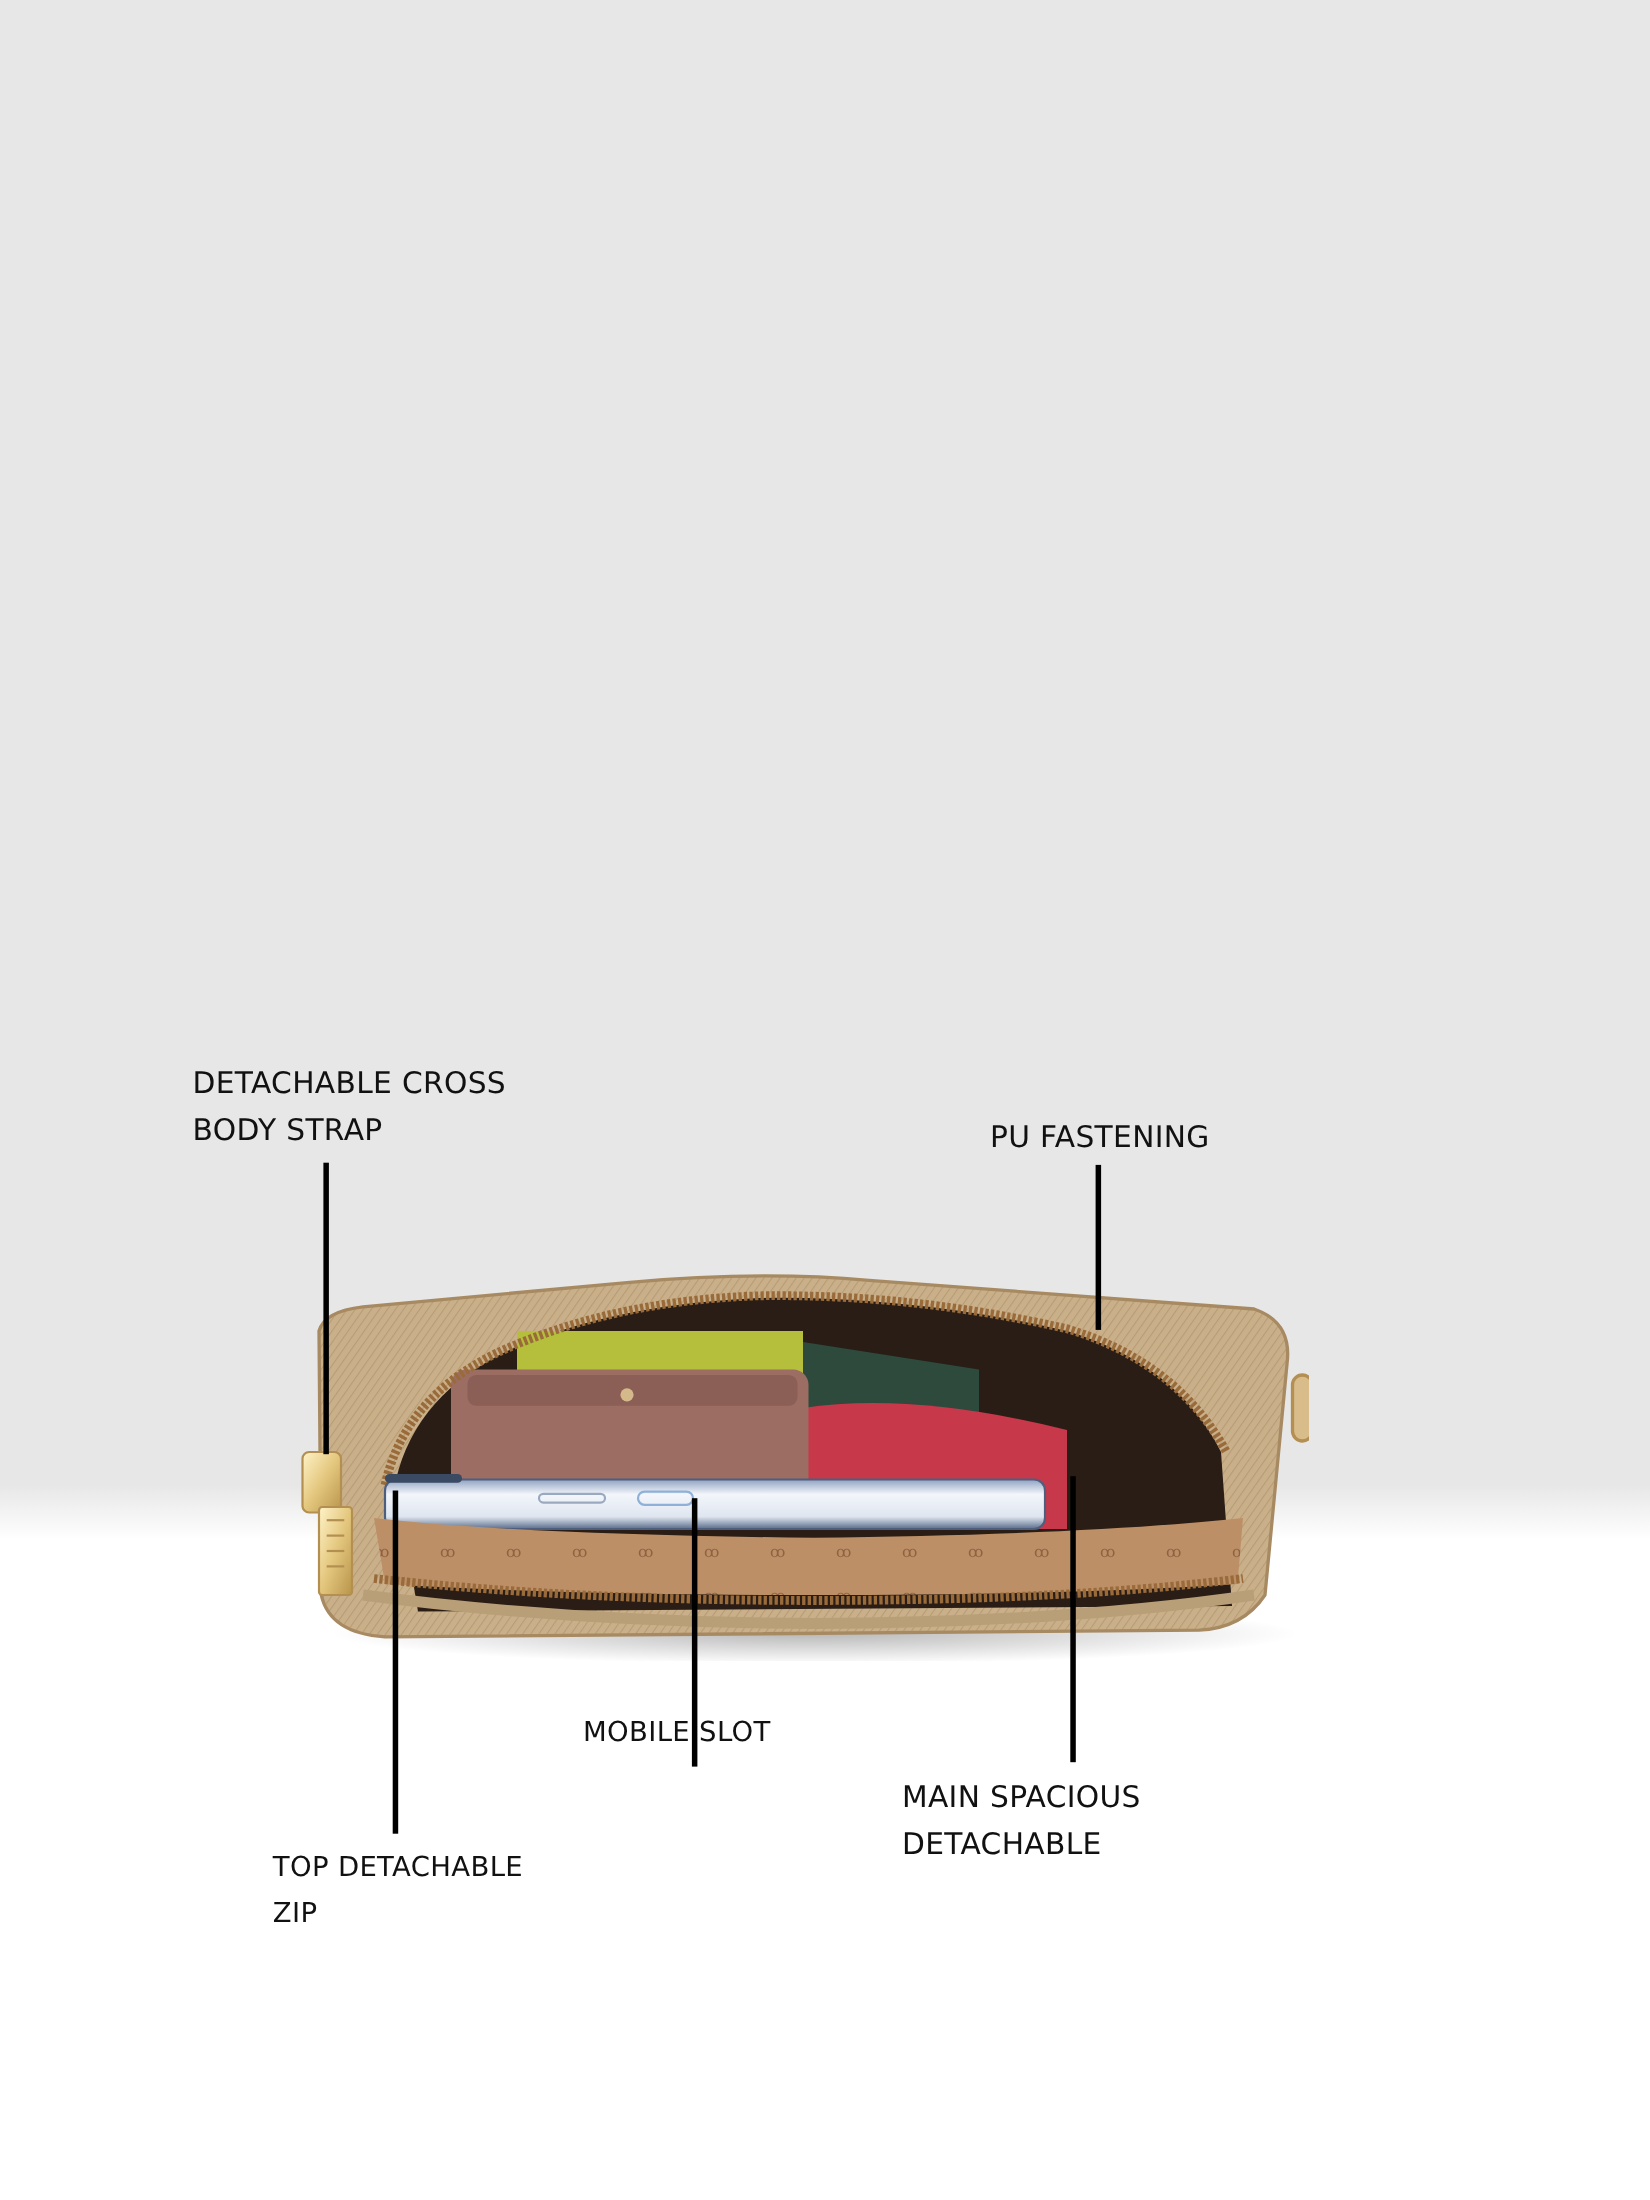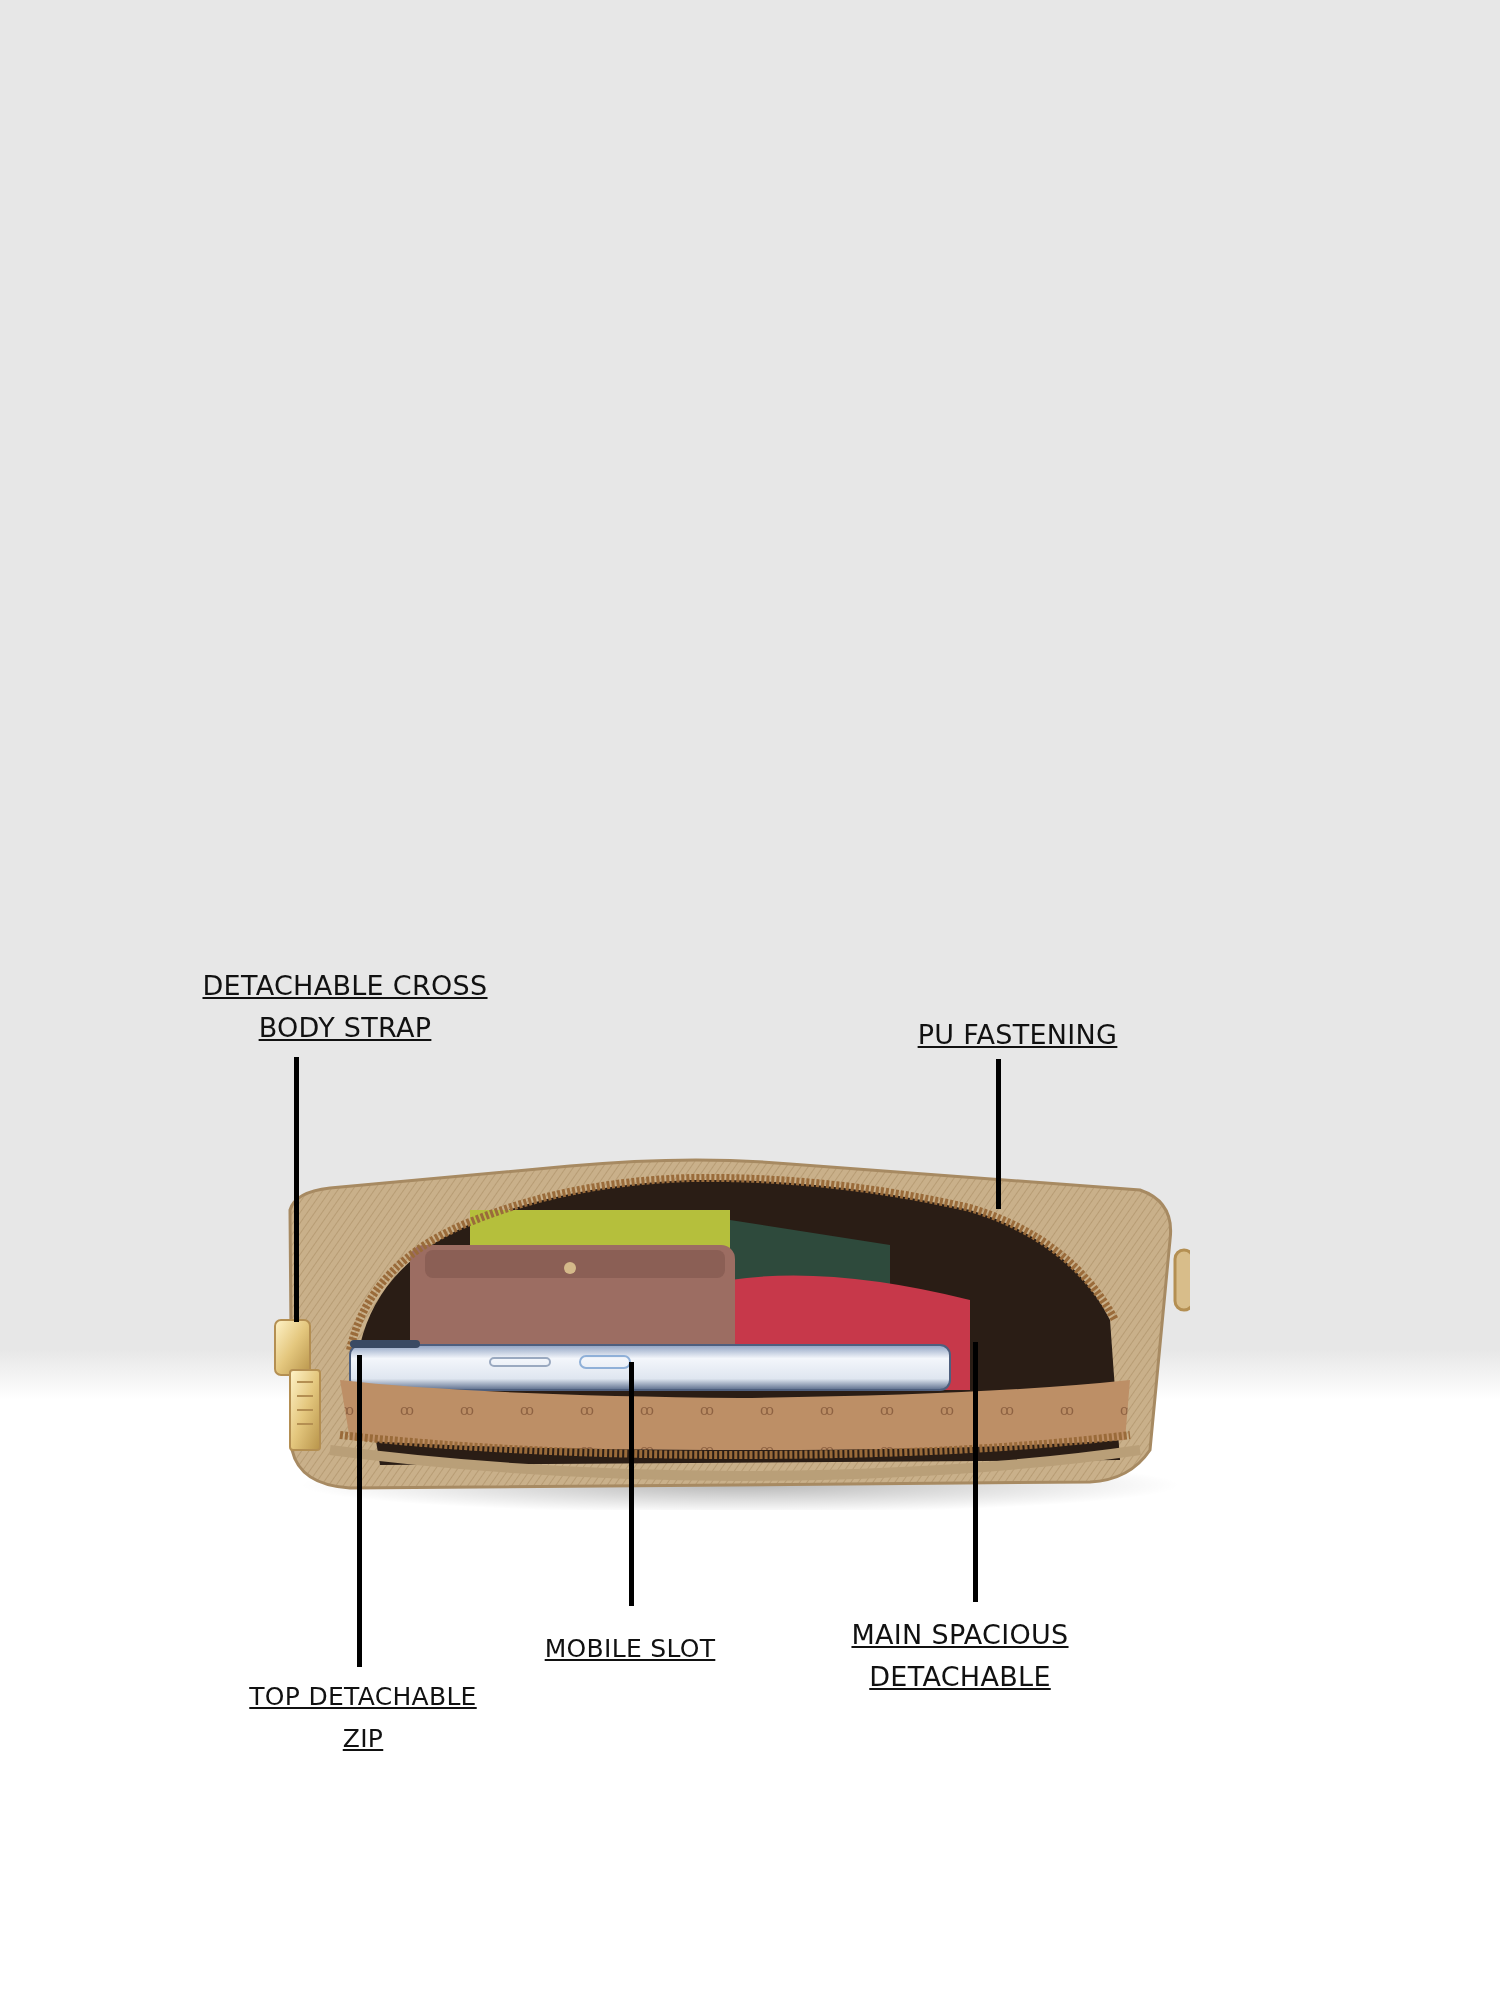--- a/index.html
+++ b/index.html
@@ -3,22 +3,22 @@
 <meta charset="utf-8">
 <style>
   html, body { margin: 0; padding: 0; }
   body { width: 1500px; height: 2000px; position: relative; overflow: hidden;
          font-family: "DejaVu Sans", sans-serif; color: #111; }
   .bg-top { position: absolute; left: 0; top: 0; width: 1500px; height: 1370px; background: #e7e7e7; }
   .bg-blend { position: absolute; left: 0; top: 1350px; width: 1500px; height: 50px;
               background: linear-gradient(#e7e7e7, #ffffff); }
   .bg-bottom { position: absolute; left: 0; top: 1400px; width: 1500px; height: 600px; background: #ffffff; }
   .bag { position: absolute; left: 270px; top: 1150px; width: 920px; height: 360px; }
-  .label { position: absolute; font-size: 27px; line-height: 42px; text-align: center;
-           letter-spacing: 0.3px; white-space: pre-line; text-decoration: underline; }
+  .label { position: absolute; font-size: 27px; line-height: 42px; text-align: left;
+           letter-spacing: 0.3px; white-space: pre-line; }
   .label.sm { font-size: 25px; }
   .line { position: absolute; width: 5px; background: #000; }
 </style>
 </head>
 <body>
 
 <div class="bg-top"></div>
 <div class="bg-blend"></div>
 <div class="bg-bottom"></div>
 
@@ -93,17 +93,17 @@
 <div class="line" style="left:294px; top:1057px; height:265px;"></div>
 
 <div class="label" style="left:900px; top:1014px; width:235px;">PU FASTENING</div>
 <div class="line" style="left:996px; top:1059px; height:150px;"></div>
 
 <div class="line" style="left:357px; top:1355px; height:312px;"></div>
 <div class="label sm" style="left:248px; top:1676px; width:230px;">TOP DETACHABLE
 ZIP</div>
 
 <div class="line" style="left:629px; top:1362px; height:244px;"></div>
-<div class="label sm" style="left:530px; top:1628px; width:200px;">MOBILE SLOT</div>
+<div class="label sm" style="left:530px; top:1554px; width:200px;">MOBILE SLOT</div>
 
 <div class="line" style="left:973px; top:1342px; height:260px;"></div>
 <div class="label" style="left:820px; top:1614px; width:280px;">MAIN SPACIOUS
 DETACHABLE</div>
 
 </body></html>

